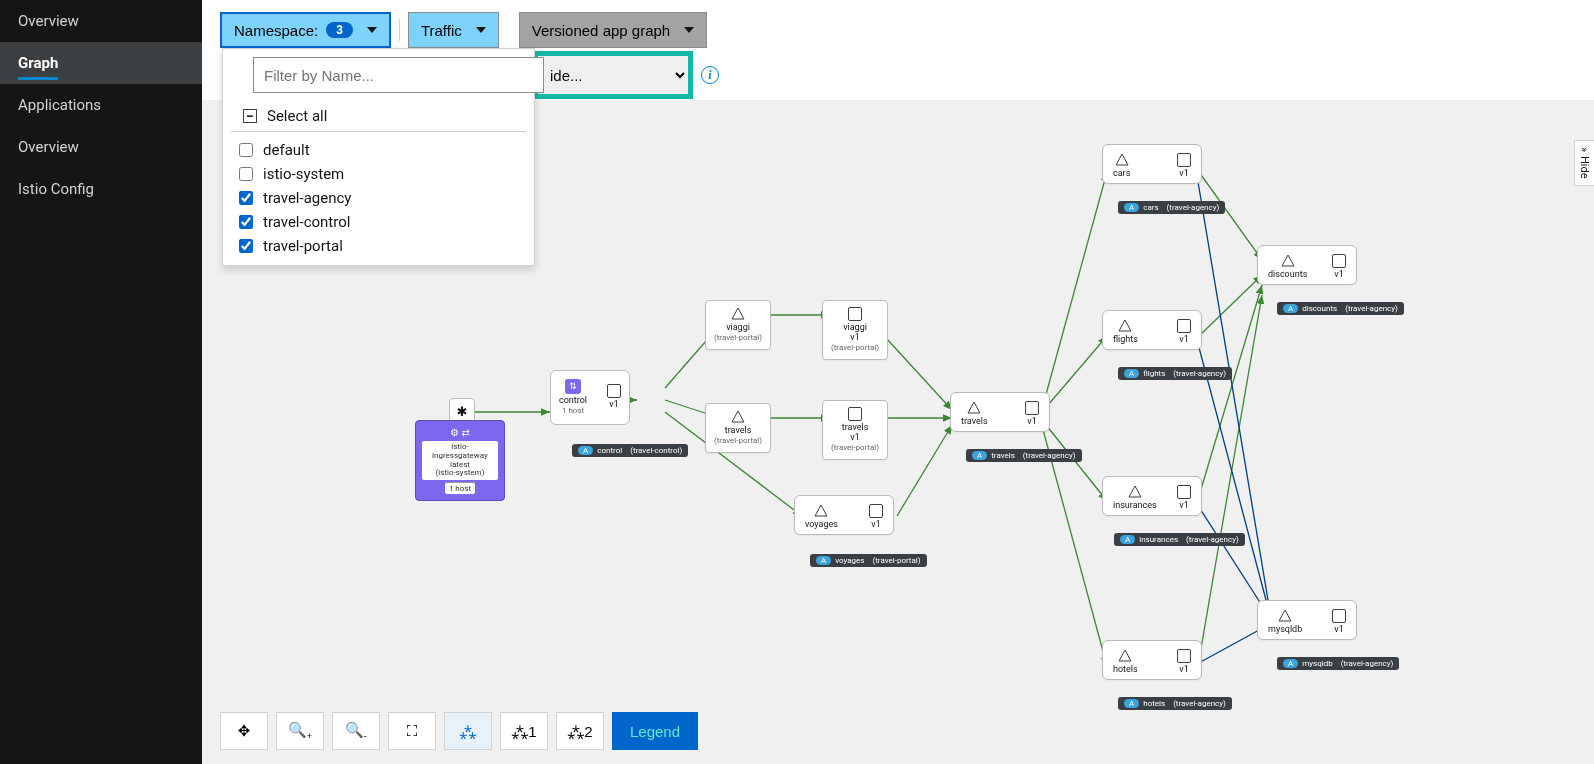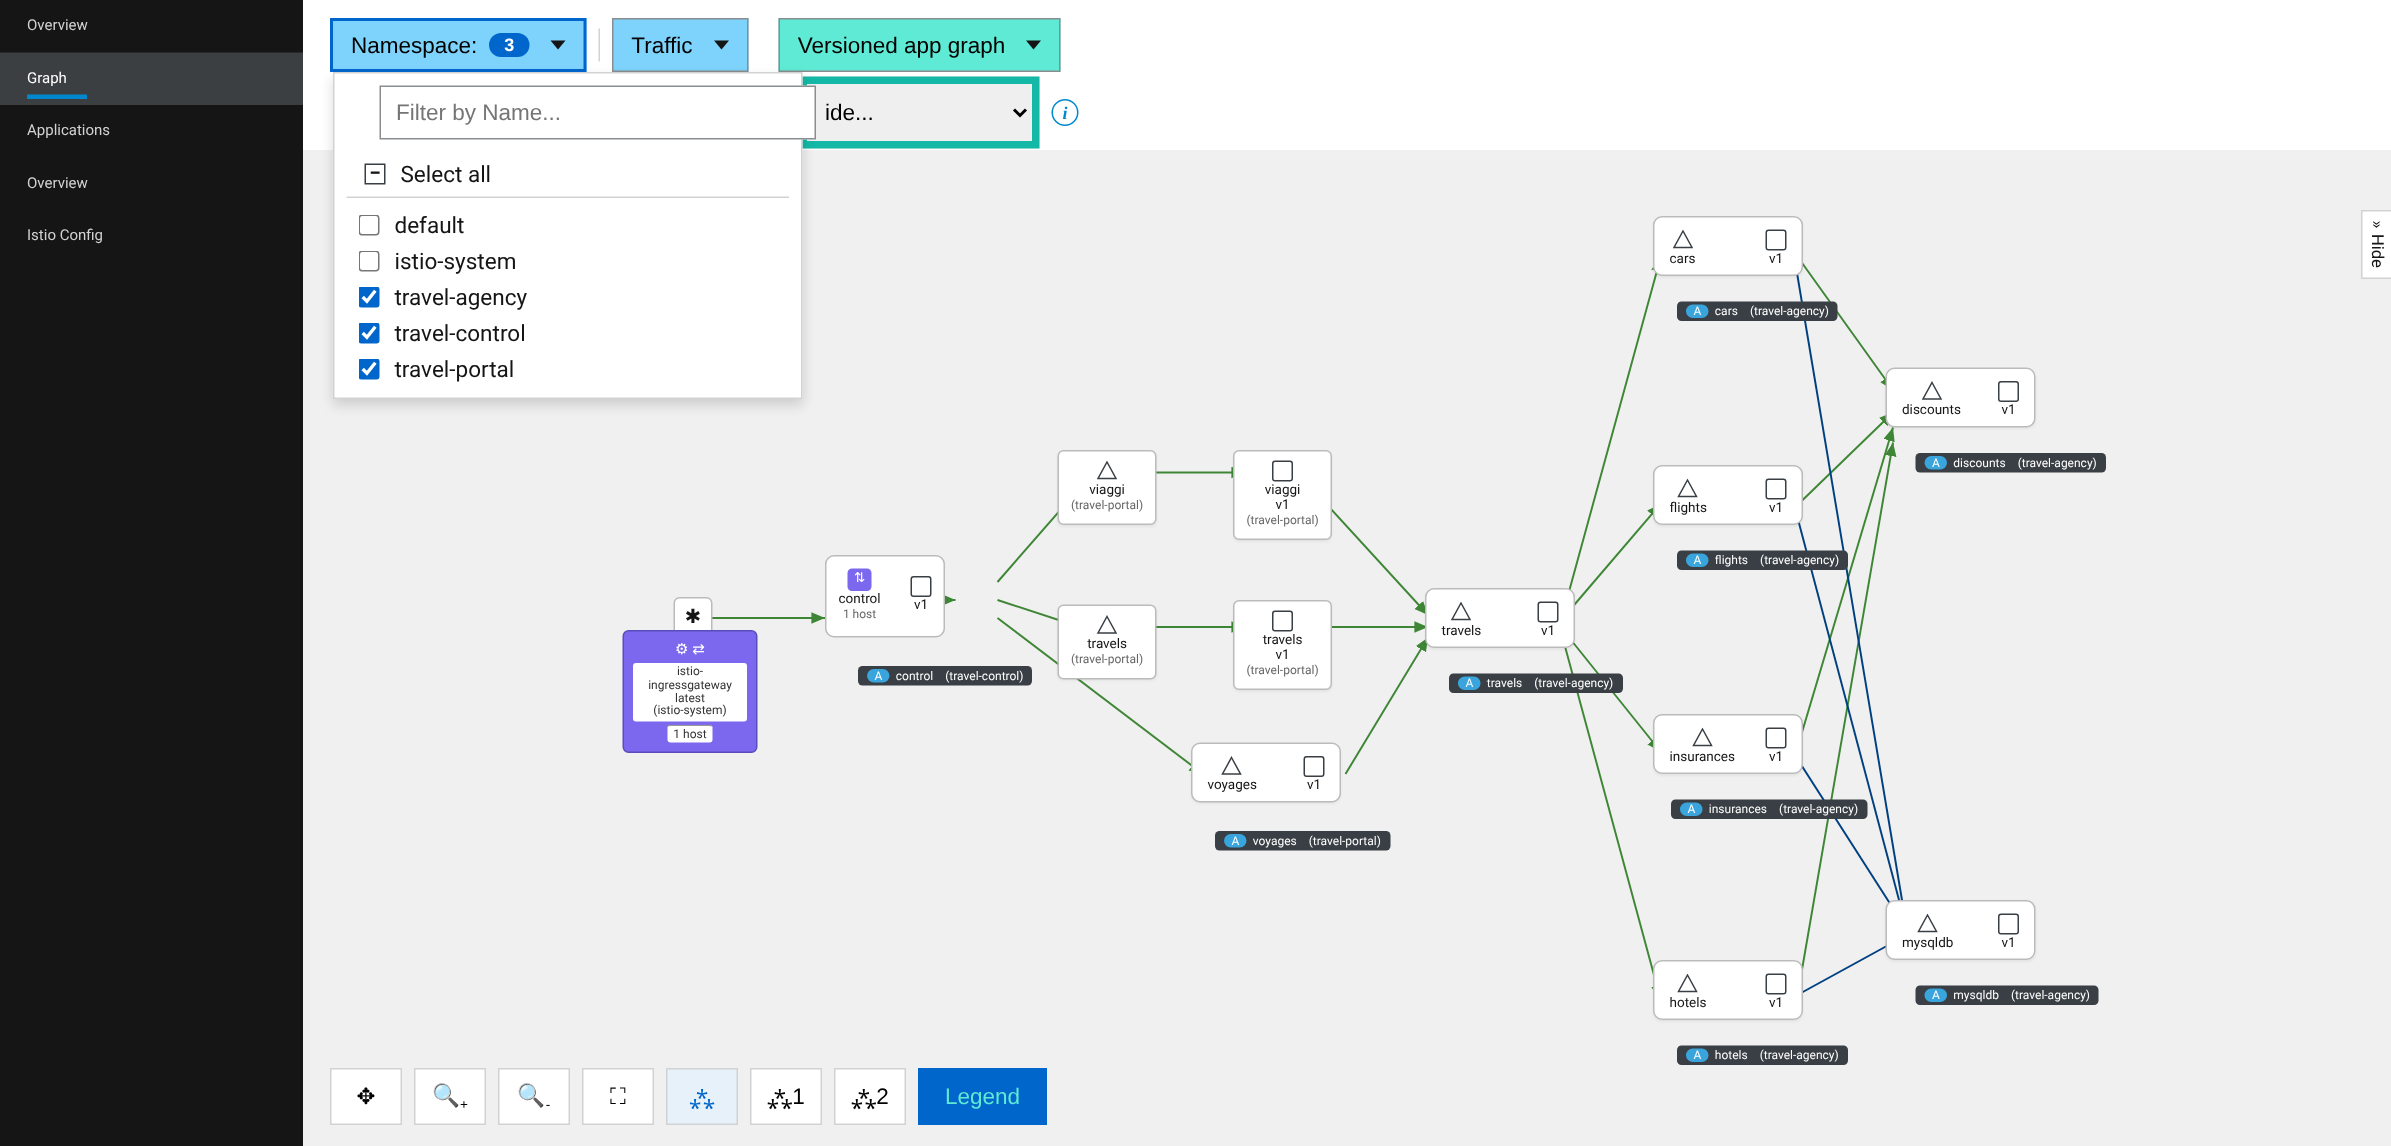--- a/index.html
+++ b/index.html
@@ -1,26 +1,26 @@
 <!DOCTYPE html>
 <html><head>
 <meta charset="utf-8">
 <style>
 * { box-sizing: border-box; margin: 0; padding: 0; }
 body { font-family: -apple-system, BlinkMacSystemFont, "Segoe UI", Roboto, sans-serif; font-size: 14px; color: #151515; background: #fff; overflow: hidden; width: 1594px; height: 764px; position: relative; }
 .sidebar { position: absolute; left: 0; top: 0; width: 202px; height: 764px; background: #151515; color: #d2d2d2; }
-.sidebar-item { padding: 12px 18px; font-size: 10px; cursor: pointer; }
-.sidebar-item.active { background: #3c3f42; color: #fff; font-weight: 400; position: relative; }
+.sidebar-item { padding: 12px 18px; font-size: 15px; cursor: pointer; }
+.sidebar-item.active { background: #3c3f42; color: #fff; font-weight: 700; position: relative; }
 .sidebar-item.active::after { content: ""; position: absolute; bottom: 4px; left: 18px; width: 40px; height: 3px; background: #0088ce; }
 .main { position: absolute; left: 202px; top: 0; right: 0; height: 764px; display: flex; flex-direction: column; }
 .toolbar { padding: 10px 18px 0 18px; background: #fff; display: flex; align-items: center; gap: 8px; flex-wrap: wrap; height: 50px; }
 .toolbar2 { padding: 8px 18px 8px 18px; background: #fff; display: flex; align-items: center; gap: 8px; height: 50px; }
 .dd-btn { display: inline-flex; align-items: center; gap: 8px; padding: 6px 12px; border: 1px solid #8a8d90; background: #7dd3fc; cursor: pointer; font-size: 15px; height: 36px; }
 .dd-btn.blue-border { border: 2px solid #0066cc; }
-.dd-btn.gray-bg { background: #5eead4; }
+.dd-btn.gray-bg { background: #a3a3a3; }
 .chevron { display: inline-block; width: 0; height: 0; border-left: 5px solid transparent; border-right: 5px solid transparent; border-top: 6px solid #151515; margin-left: 6px; }
 .badge-blue { background: #0066cc; color: #fff; border-radius: 10px; padding: 1px 10px; font-size: 12px; font-weight: 600; }
 .vsep { width: 1px; height: 22px; background: #d2d2d2; }
 .select { height: 48px; border: 5px solid #14b8a6; padding: 0 8px; font-size: 15px; }
 .info-icon { width: 18px; height: 18px; border: 1.5px solid #0088ce; border-radius: 50%; color: #0088ce; display: inline-flex; align-items: center; justify-content: center; font-size: 12px; font-style: italic; font-family: serif; font-weight: bold; }
 .ns-dropdown { position: absolute; left: 222px; top: 48px; width: 313px; background: #fff; border: 1px solid #d2d2d2; box-shadow: 0 4px 8px rgba(0,0,0,0.15); z-index: 100; }
 .ns-filter { padding: 8px 10px; }
 .ns-filter input { width: 100%; height: 36px; border: 1px solid #8a8d90; padding: 0 10px; font-size: 15px; margin-left: 20px; }
 .ns-selectall { padding: 6px 12px; display: flex; align-items: center; gap: 10px; font-size: 15px; border-bottom: 1px solid #d2d2d2; margin: 0 8px 6px 8px; }
 .ns-item { padding: 3px 16px; display: flex; align-items: center; gap: 10px; font-size: 15px; }

